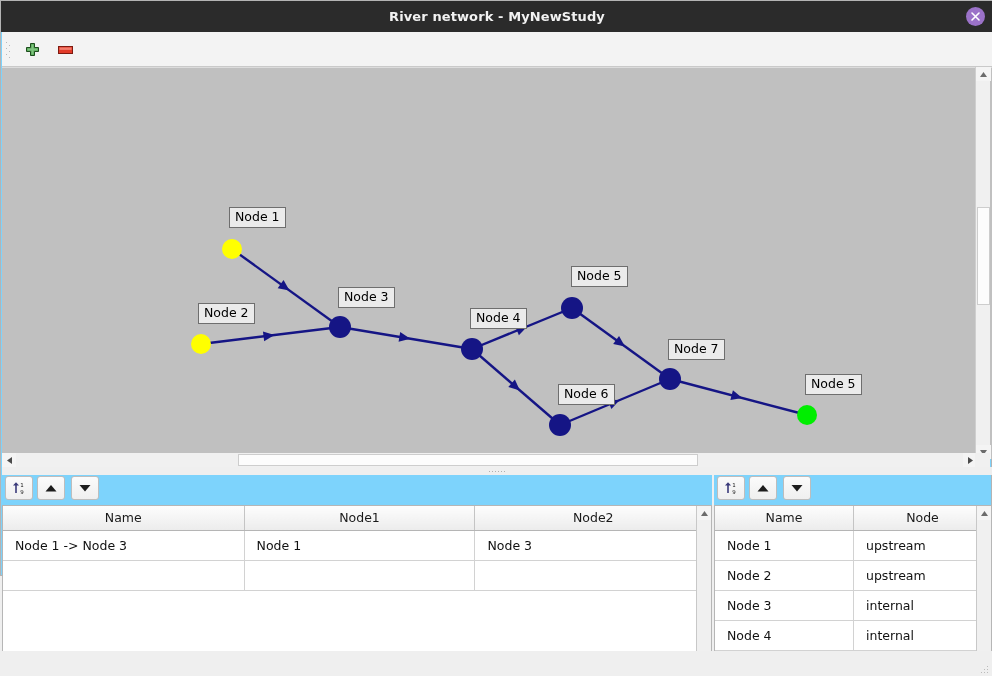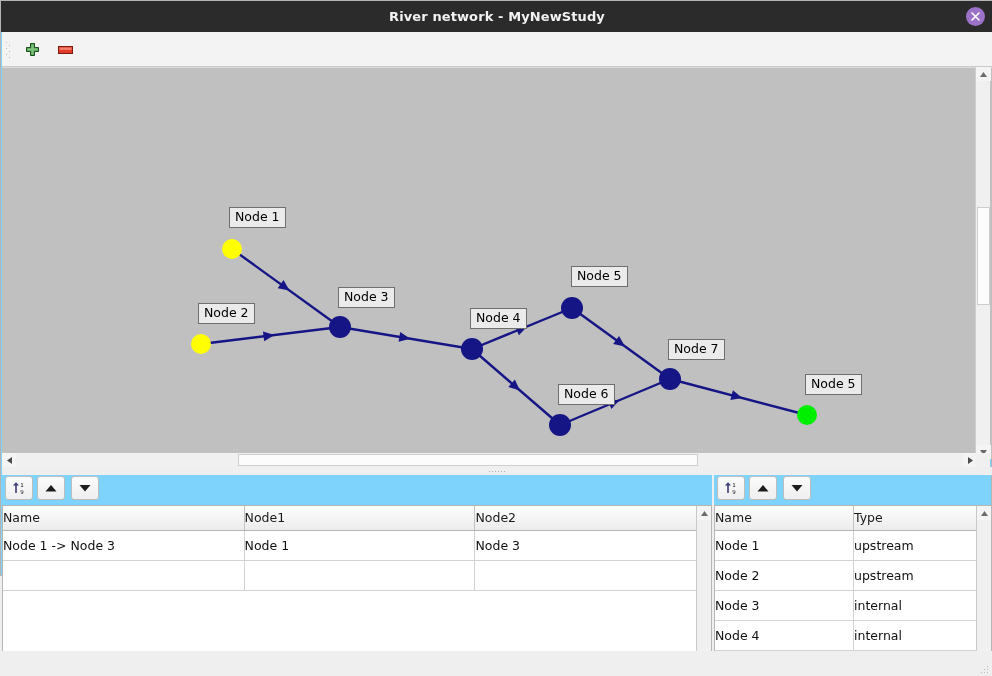--- a/index.html
+++ b/index.html
@@ -136,26 +136,26 @@
 
   .table-frame {
     position:absolute; left:0; top:30px; bottom:0; right:0;
     background:#ffffff; border:1px solid #b6b6b6; overflow:hidden;
   }
   table.grid { border-collapse: collapse; width: 100%; table-layout: fixed; }
   table.grid th {
     height:24px; font-size:12.5px; font-weight:normal; color:#1a1a1a;
     background: linear-gradient(#fdfdfd,#ececec);
     border-right:1px solid #c4c4c4; border-bottom:1px solid #b5b5b5;
-    text-align:left;
+    text-align:center;
   }
   table.grid td {
     height:30px; font-size:12.5px; color:#111;
     border-right:1px solid #d2d2d2; border-bottom:1px solid #d2d2d2;
-    padding-left:0; background:#ffffff; white-space:nowrap; overflow:hidden;
+    padding-left:12px; background:#ffffff; white-space:nowrap; overflow:hidden;
   }
   table.grid td:last-child, table.grid th:last-child { border-right:none; }
 
   .tbl-vscroll {
     position:absolute; right:0; top:0; bottom:0; width:15px;
     background:#f0f0f0; border-left:1px solid #c8c8c8;
   }
   .tbl-vscroll .sb-arrow { left:0; width:15px; height:14px; }
   .tbl-vscroll .sb-up { top:0; }
   .tbl-vscroll .sb-down { bottom:0; }
@@ -391,21 +391,21 @@
     </div>
     <div class="table-frame">
       <table class="grid" id="nodes-table">
         <colgroup>
             <col style="width:131px">
             <col style="width:130px">
           </colgroup>
         <thead>
             <tr id="nodes-head">
               <th>Name</th>
-              <th>Type</th>
+              <th>Node</th>
             </tr>
           </thead>
         <tbody id="nodes-body">
             <tr>
               <td>Node 1</td>
               <td>upstream</td>
             </tr>
             <tr>
               <td>Node 2</td>
               <td>upstream</td>

